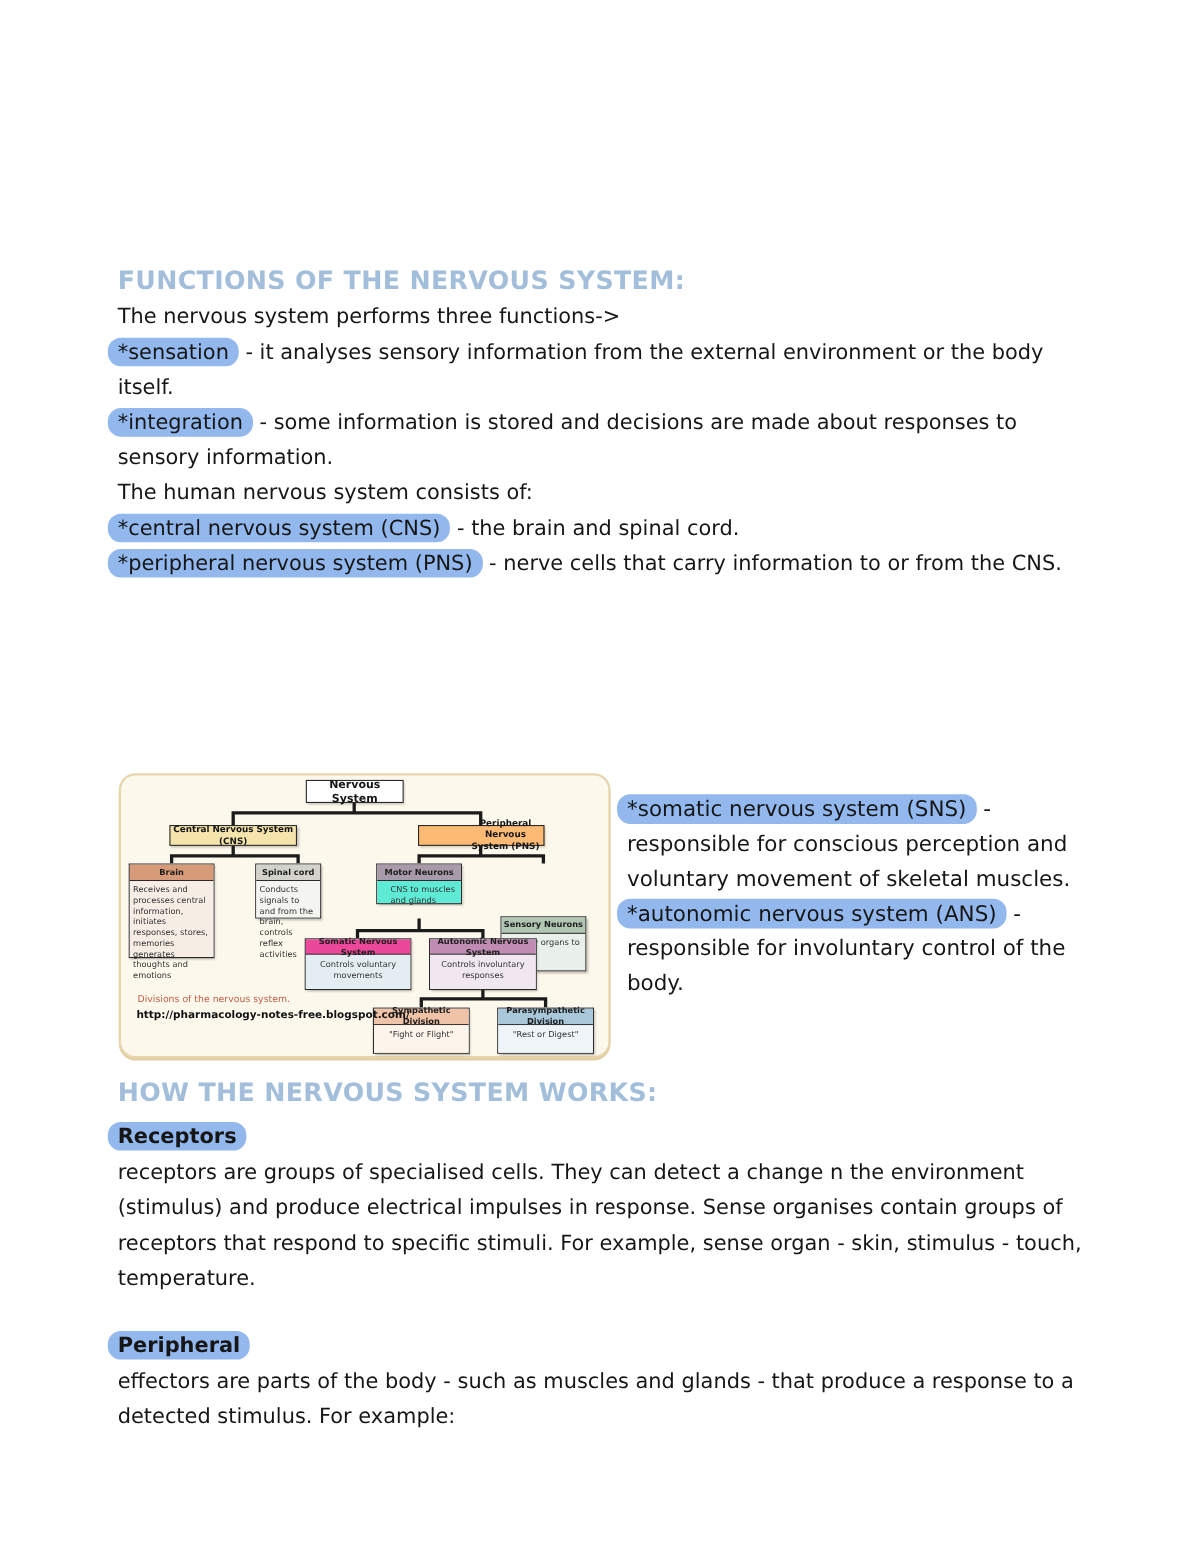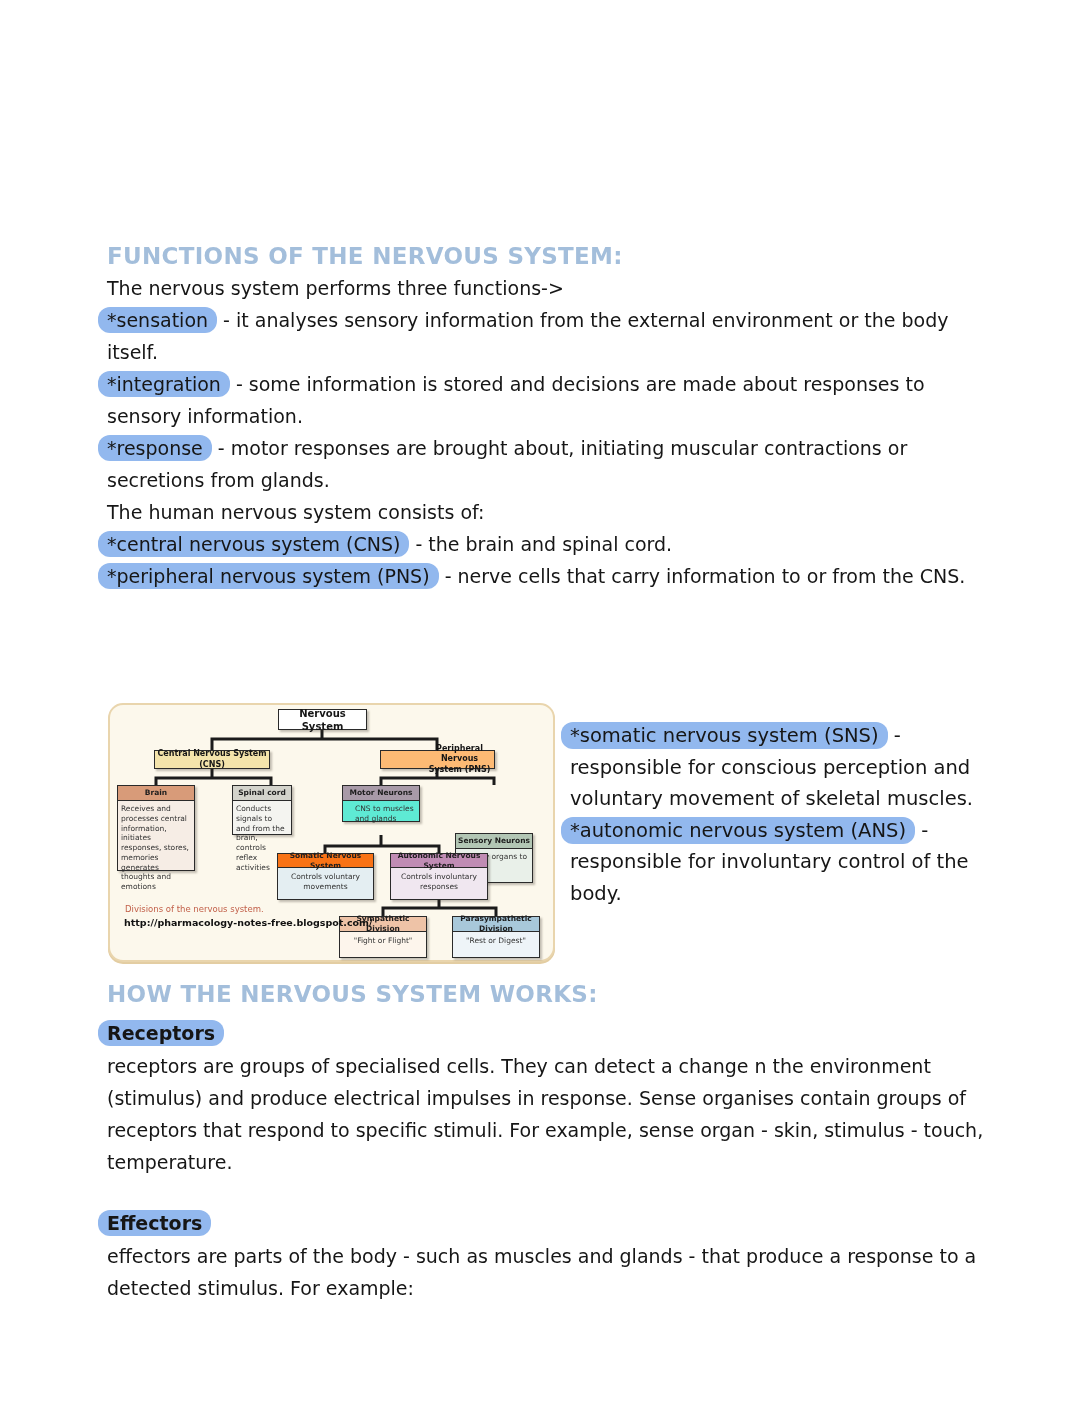--- a/index.html
+++ b/index.html
@@ -85,21 +85,21 @@
   .b-spinal .dhead{background:#d3d3cb;}
   .b-motor  .dhead{background:#a89aa8;}
   .b-sensory.dbox .dhead{background:#b2c6b4;}
   .b-brain  .dbody{height:69px;background:#f6ede5;}
   .b-spinal .dbody{height:33px;background:#f4f4f0;}
   .b-motor  .dbody{height:20px;background:#5eead4;padding-left:12px;}
   .b-sensory .dbody{height:33px;background:#e9f0e9;}
   .b-somatic  {left:167px;top:148px;width:97px;}
   .b-autonomic{left:280px;top:148px;width:98px;}
   .b-somatic .dhead,.b-autonomic .dhead{height:14px;}
-  .b-somatic  .dhead{background:#f97316;}
+  .b-somatic  .dhead{background:#ec4899;}
   .b-autonomic.dbox .dhead{background:#c08cb4;}
   .b-somatic  .dbody{height:31px;background:#e4eef2;}
   .b-autonomic .dbody{height:31px;background:#f0e7f0;}
   .b-symp{left:229px;top:211px;width:88px;}
   .b-para{left:342px;top:211px;width:88px;}
   .b-symp .dhead,.b-para .dhead{height:15px;}
   .b-symp .dhead{background:#eec3a7;}
   .b-para .dhead{background:#a8c8da;}
   .b-symp .dbody{height:25px;background:#fdf5ec;}
   .b-para .dbody{height:25px;background:#eef4f8;}
@@ -117,21 +117,20 @@
 <body>
 
 <div class="page">
 
 
   <div class="flow">
     <h2 class="sect">FUNCTIONS OF THE NERVOUS SYSTEM:</h2>
     <p class="body">The nervous system performs three functions-&gt;</p>
     <p class="body"><span class="hl">*sensation</span><span> - it analyses sensory information from the external environment or the body itself.</span></p>
     <p class="body"><span class="hl">*integration</span><span> - some information is stored and decisions are made about responses to sensory information.</span></p>
-    <p class="body"><span class="hl">*response</span><span> - motor responses are brought about, initiating muscular contractions or secretions from glands.</span></p>
 
     <p class="body">The human nervous system consists of:</p>
     <p class="body"><span class="hl">*central nervous system (CNS)</span><span> - the brain and spinal cord.</span></p>
     <p class="body"><span class="hl">*peripheral nervous system (PNS)</span><span> - nerve cells that carry information to or from the CNS.</span></p>
   </div>
 
   <div class="diagram">
     <svg class="connectors" viewBox="0 0 447 259" xmlns="http://www.w3.org/2000/svg" fill="none" stroke="#1b1b1b" stroke-width="3">
       <polyline points="212,24 212,34"></polyline>
       <polyline points="102,45 102,34 327,34 327,45"></polyline>
@@ -188,17 +187,17 @@
 
   <div class="side-notes">
     <p><span class="hl">*somatic nervous system (SNS)</span><span> - responsible for conscious perception and voluntary movement of skeletal muscles.</span></p>
     <p><span class="hl">*autonomic nervous system (ANS)</span><span> - responsible for involuntary control of the body.</span></p>
   </div>
 
   <div class="how">
     <h2 class="sect">HOW THE NERVOUS SYSTEM WORKS:</h2>
     <p class="pill-line" style="margin-top:6px;"><span class="hl">Receptors</span></p>
     <p class="body">receptors are groups of specialised cells. They can detect a change n the environment (stimulus) and produce electrical impulses in response. Sense organises contain groups of receptors that respond to specific stimuli. For example, sense organ - skin, stimulus - touch, temperature.</p>
-    <p class="pill-line gap"><span class="hl">Effectors</span></p>
+    <p class="pill-line gap"><span class="hl">Peripheral</span></p>
     <p class="body">effectors are parts of the body - such as muscles and glands - that produce a response to a detected stimulus. For example:</p>
   </div>
 
 </div>
 
 </body></html>

